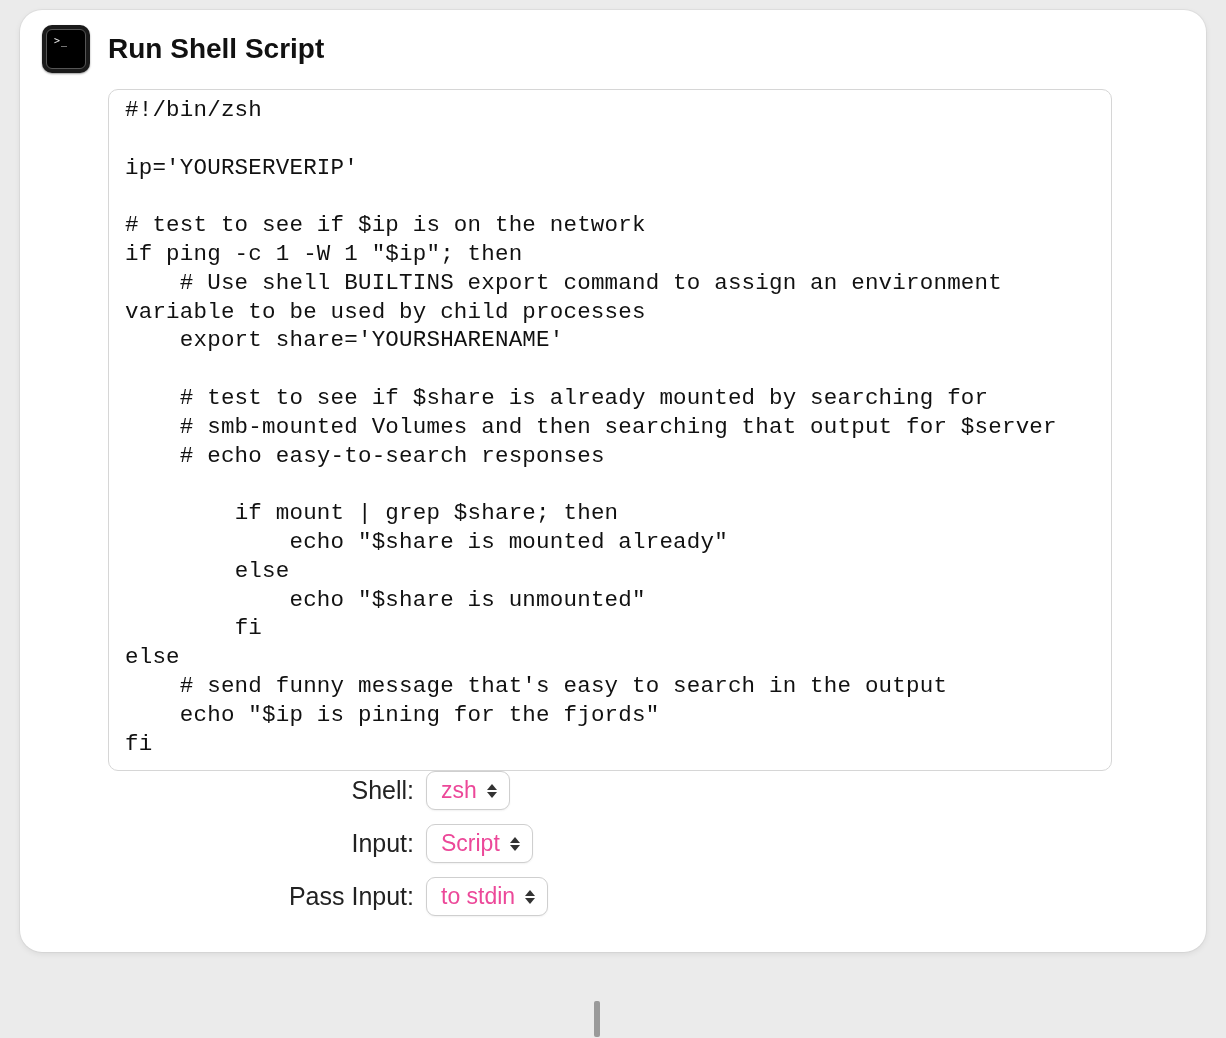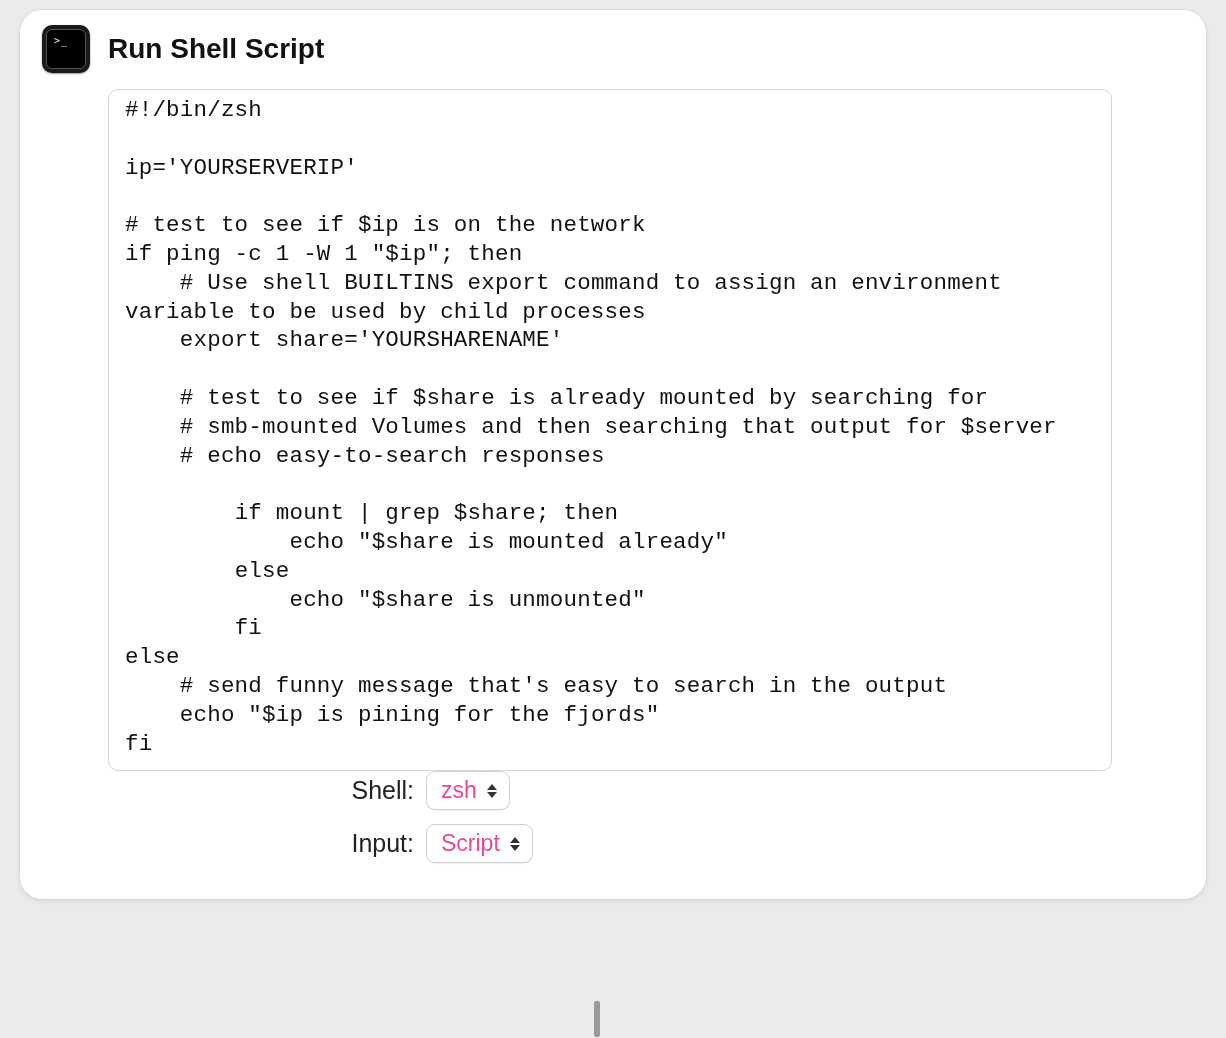--- a/index.html
+++ b/index.html
@@ -190,18 +190,28 @@
       <div class="opt-label">Input:</div>
       <div class="select-widget">
         <span>Script</span>
         <span class="chevrons">
           <span class="chev chev-up"></span>
             <span class="chev chev-dn"></span>
         </span>
       </div>
     </div>
 
+    <div class="opt-row">
+      <div class="opt-label">Pass Input:</div>
+      <div class="select-widget">
+        <span>to stdin</span>
+        <span class="chevrons">
+          <span class="chev chev-up"></span>
+            <span class="chev chev-dn"></span>
+        </span>
+      </div>
+    </div>
 
 
   </div>
 </div>
 
 <div class="pipe-stub"></div>
 
 </body></html>

